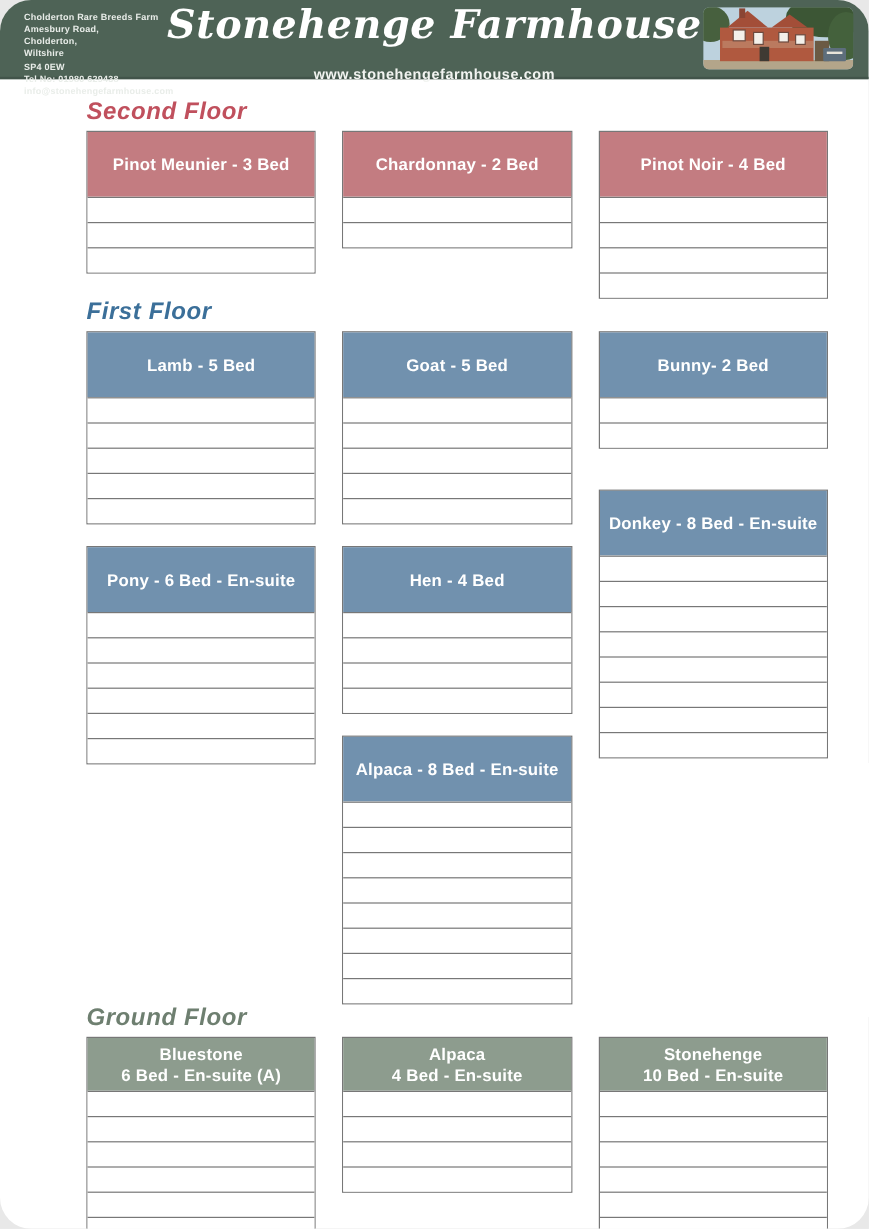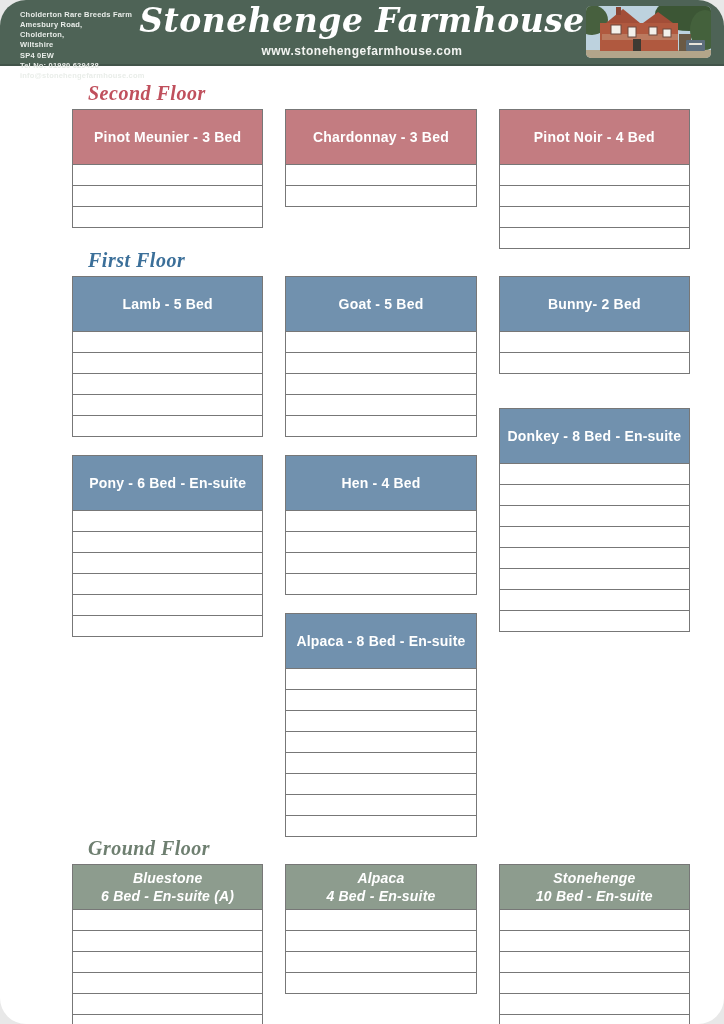--- a/index.html
+++ b/index.html
@@ -19,31 +19,31 @@
   }
   .banner-center{
     position:absolute;left:50%;top:1px;transform:translateX(-50%);
     text-align:center;white-space:nowrap;
   }
   .site-title{
     font-family:"DejaVu Serif","Liberation Serif",serif;font-style:italic;font-weight:bold;
     font-size:33px;line-height:40px;color:#ffffff;letter-spacing:.5px;
   }
   .website{
-    font-size:12px;font-weight:bold;letter-spacing:.5px;color:#f2f4f1;margin-top:3px;
+    font-size:12px;font-weight:bold;letter-spacing:.5px;color:#f2f4f1;margin-top:14px;
   }
   .photo{
     position:absolute;right:13px;top:6px;width:125px;height:52px;border-radius:5px;display:block;
   }
 
   
   .content{padding:0 34px 0 72px;}
   .floor-heading{
-    font-family:Liberation Serif, serif;font-style:italic;font-weight:bold;
-    font-size:20px;line-height:22px;margin:0 0 5px 16px;letter-spacing:.5px;
+    font-family:Liberation Sans, sans-serif;font-style:italic;font-weight:bold;
+    font-size:20px;line-height:22px;margin:0 0 5px 0;letter-spacing:.5px;
   }
   [data-name="floor-section-second-floor"] .floor-heading{margin-top:16px;}
   [data-name="floor-section-first-floor"]  .floor-heading{margin-top:0;}
   [data-name="floor-section-ground-floor"] .floor-heading{margin-top:0;}
   .floor-heading.rose{color:var(--rose-heading,#c0505d);}
   .floor-heading.blue{color:var(--blue-heading,#3b6f99);}
   .floor-heading.sage{color:var(--sage-heading,#6e7f70);}
 
   .floor-grid{display:grid;grid-template-columns:repeat(3,1fr);column-gap:22px;align-items:start;}
   .floor-col{min-width:0;}
@@ -51,21 +51,21 @@
   .floor-col .room-card + .room-card[data-name="room-card-donkey-8-bed-en-suite"]{margin-top:34px;}
 
   .room-card{border:1px solid var(--row-border,#777777);background:#ffffff;}
   .card-header{
     padding:18px 2px;text-align:center;color:#ffffff;font-weight:bold;
     font-size:14px;line-height:18px;letter-spacing:.2px;white-space:nowrap;
   }
   .card-header.multi{padding:4px 2px;}
   .card-header.rose{background:var(--rose-header,#c37c81);}
   .card-header.blue{background:var(--blue-header,#7191ae);}
-  .card-header.sage{background:var(--sage-header,#8d9c8e);font-style:italic;}
+  .card-header.sage{background:var(--sage-header,#8d9c8e);}
   .card-row{box-sizing:border-box;height:21px;border-top:1px solid var(--row-border,#777777);background:#ffffff;}
 </style>
 </head>
 <body>
 
 <div class="page" data-name="accommodation-sheet">
 
   <header class="banner" data-name="header-banner">
     <div class="address" data-name="farm-address">
         <div class="address-line" data-name="address-line">Cholderton Rare Breeds Farm</div>
@@ -114,21 +114,21 @@
                 <div class="card-header-line" data-name="room-title">Pinot Meunier - 3 Bed</div>
               </div>
               <div class="card-row" data-name="bed-name-row"></div>
               <div class="card-row" data-name="bed-name-row"></div>
               <div class="card-row" data-name="bed-name-row"></div>
             </div>
           </div>
           <div class="floor-col" data-name="floor-column-2">
             <div class="room-card" data-name="room-card-chardonnay-2-bed">
               <div class="card-header rose" data-name="room-card-header">
-                <div class="card-header-line" data-name="room-title">Chardonnay - 3 Bed</div>
+                <div class="card-header-line" data-name="room-title">Chardonnay - 2 Bed</div>
               </div>
               <div class="card-row" data-name="bed-name-row"></div>
               <div class="card-row" data-name="bed-name-row"></div>
             </div>
           </div>
           <div class="floor-col" data-name="floor-column-3">
             <div class="room-card" data-name="room-card-pinot-noir-4-bed">
               <div class="card-header rose" data-name="room-card-header">
                 <div class="card-header-line" data-name="room-title">Pinot Noir - 4 Bed</div>
               </div>

